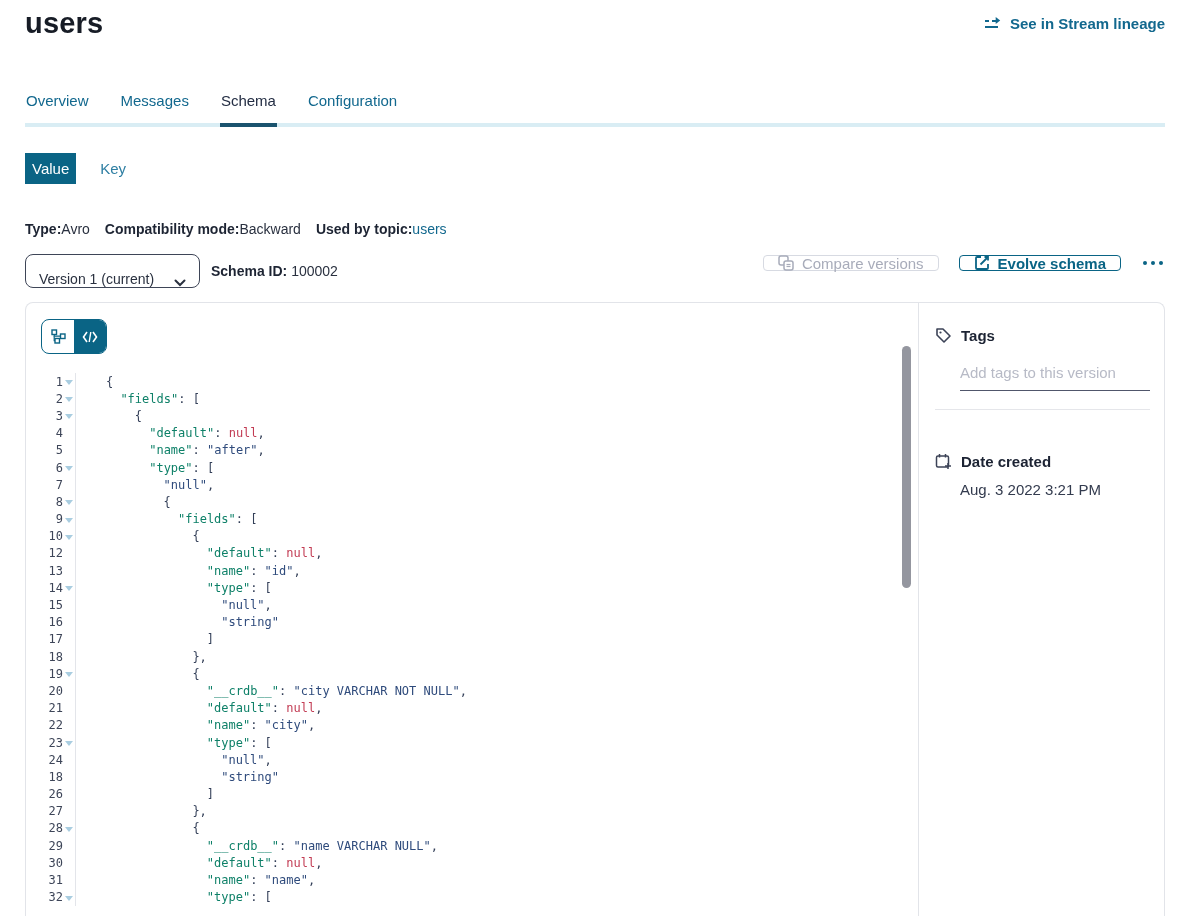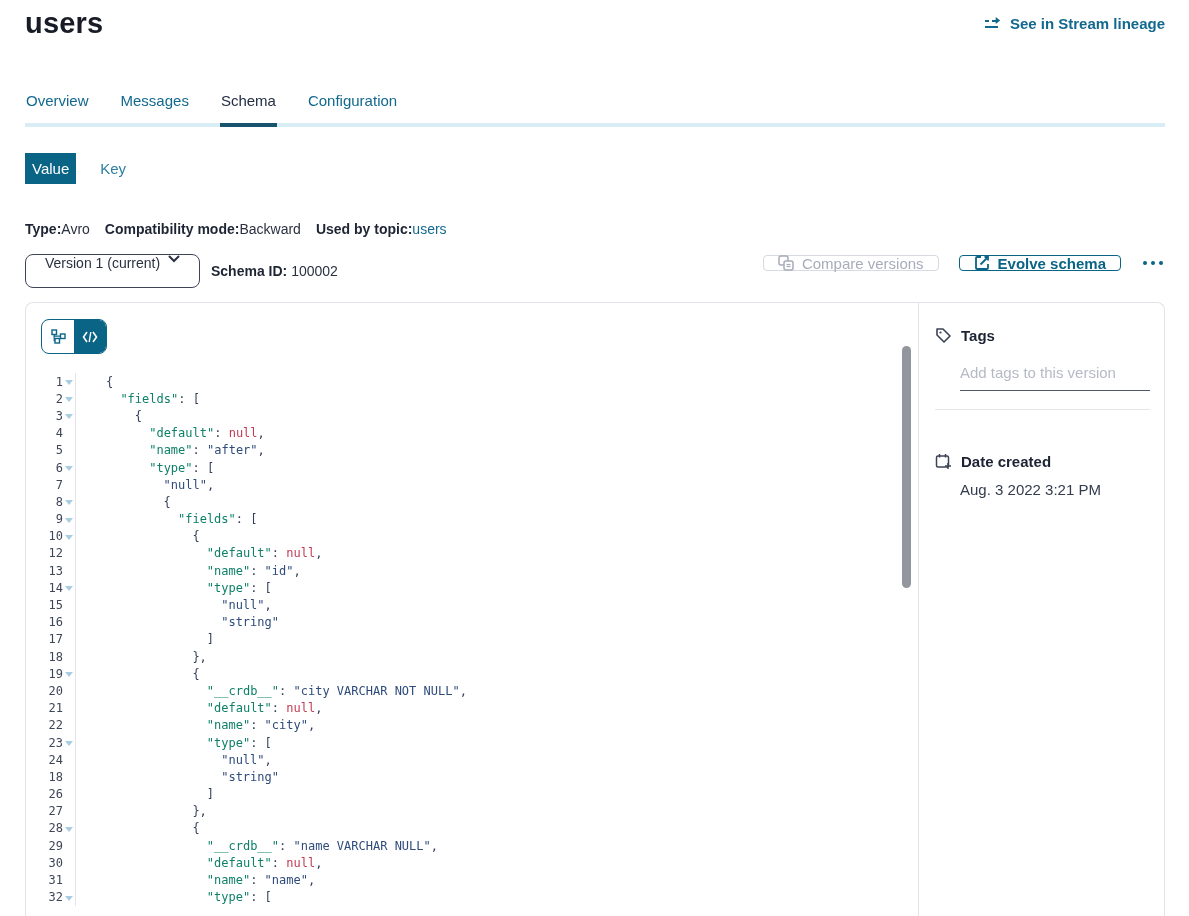--- a/index.html
+++ b/index.html
@@ -43,22 +43,22 @@
   
   .meta-row { position: absolute; top: 221px; left: 25px; display: flex; gap: 15px; font-size: 14px; color: #29303f; }
   .meta-item { display: flex; }
   .meta-item b { color: #1d2433; }
   .meta-link { color: #12688e; cursor: pointer; }
   
   .version-row { position: absolute; top: 254px; left: 25px; right: 24px; height: 34px; }
   .version-select {
     position: absolute; left: 0; top: 0; width: 175px; height: 34px;
     border: 1px solid #3e4557; border-radius: 8px; background: #fff;
-    display: flex; align-items: flex-start; justify-content: space-between;
-    padding: 0 19px; font-size: 14px; color: #29303f; cursor: pointer;
+    display: flex; align-items: flex-end; justify-content: space-between;
+    padding: 0 13px; font-size: 14px; color: #29303f; cursor: pointer;
   }
   .schema-id { position: absolute; left: 186px; top: 9px; font-size: 14px; color: #29303f; }
   .schema-id b { color: #1d2433; }
   .right-actions { position: absolute; right: 0; top: 1px; display: flex; align-items: center; gap: 20px; }
   .btn {
     display: flex; align-items: center; gap: 8px; height: 16px;
     padding: 0 14px; border-radius: 4px; background: #fff;
     font-size: 15px; cursor: pointer; font-family: "Liberation Sans", sans-serif;
   }
   .btn.disabled { border: 1px solid #d7dae2; color: #a8acba; cursor: default; }

